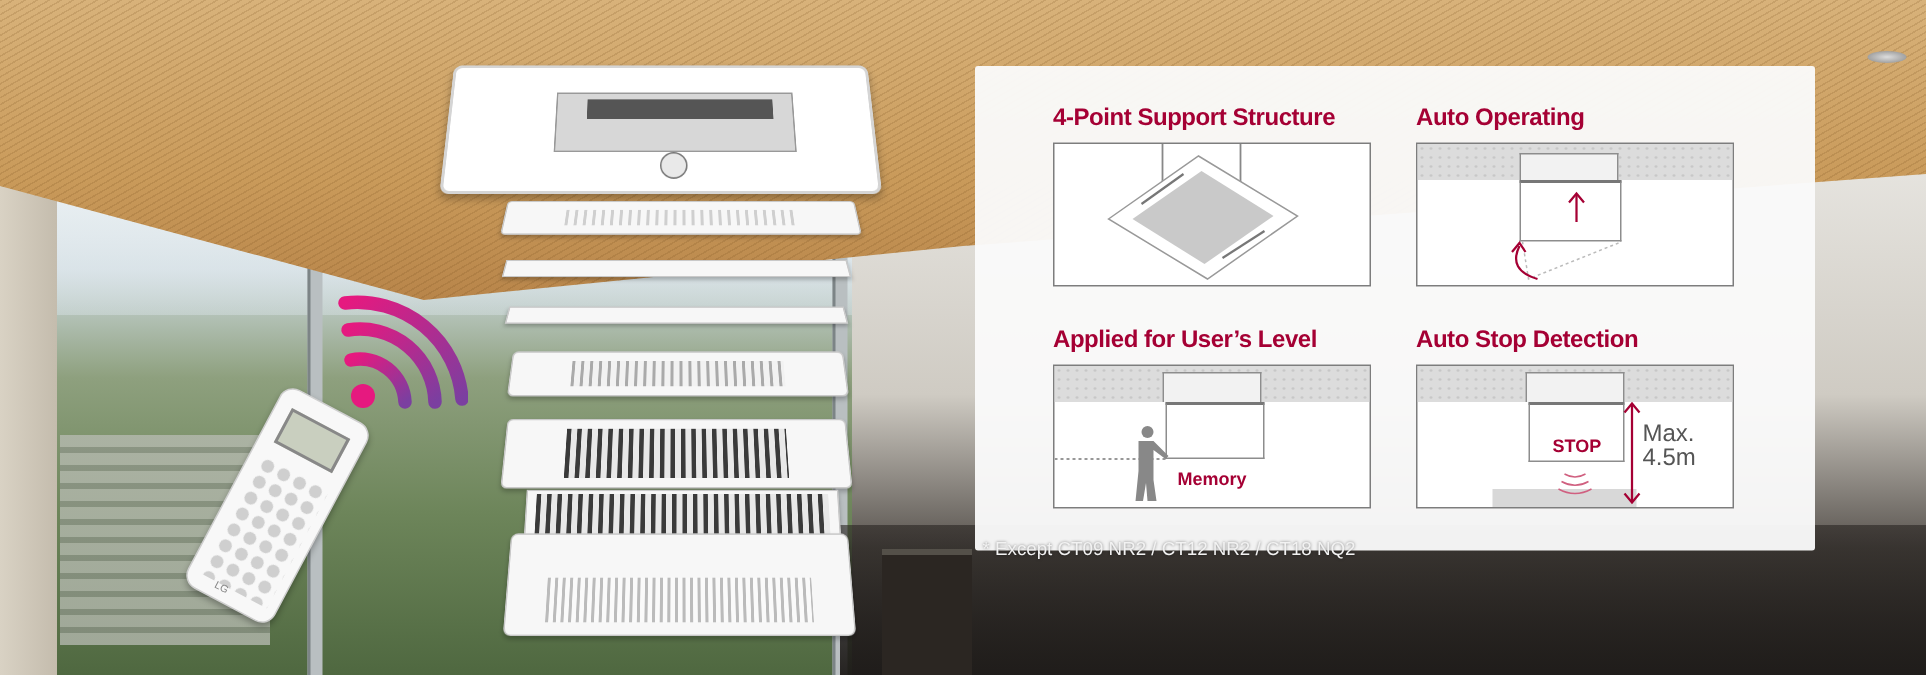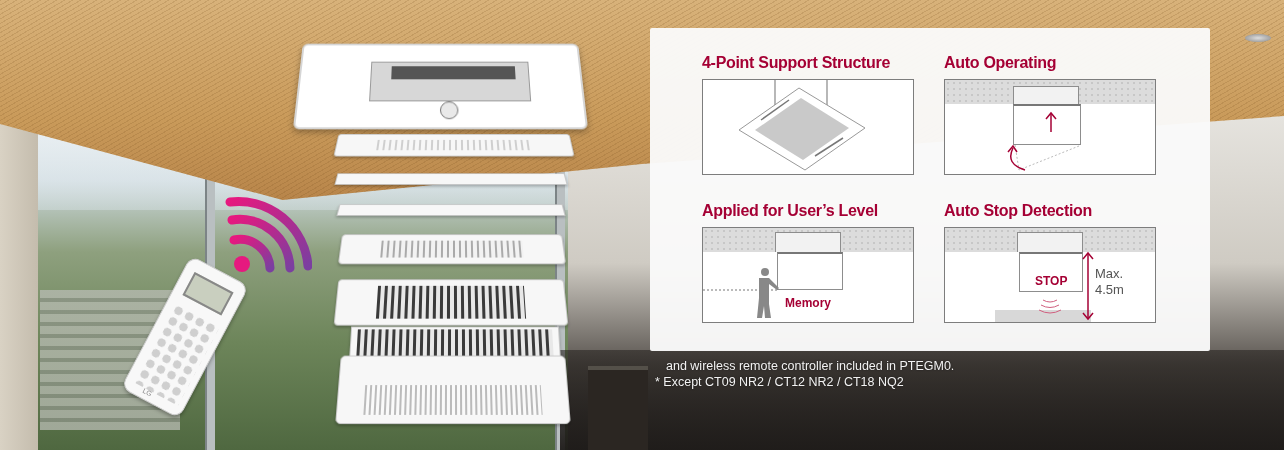--- a/index.html
+++ b/index.html
@@ -75,38 +75,38 @@
     background: #f8f8f8; border: 1px solid #cfcfcf; border-radius: 10px;
     transform: rotate(28deg); box-shadow: 1px 2px 4px rgba(0,0,0,.3);
   }
   .remote .lcd { position: absolute; left: 10px; top: 12px; width: 44px; height: 26px; background: #c9cfbf; border: 2px solid #888; }
   .remote .btns { position: absolute; left: 8px; top: 48px; width: 50px; height: 90px;
     background: radial-gradient(circle, #cfcfcf 0 4px, transparent 4.5px) 0 0/12px 12px; }
   .remote .logo { position: absolute; left: 20px; bottom: 4px; font-size: 7px; color: #888; }
 
   
   .panel {
-    position: absolute; left: 650px; top: 28px; width: 560px; height: 323px;
+    position: absolute; left: 650px; top: 44px; width: 560px; height: 323px;
     background: rgba(250,250,250,0.96); border-radius: 2px;
   }
   .feature { position: absolute; }
   .feature-title {
     position: absolute; left: 0; top: 0; white-space: nowrap;
     font-size: 16px; font-weight: bold; color: #a50034; letter-spacing: -0.3px;
   }
   .illus {
     position: absolute; left: 0; top: 25px; width: 212px; height: 96px;
     background: #fff; border: 1px solid #7d7d7d; overflow: hidden;
   }
   .ceil-band { position: absolute; left: 0; top: 0; width: 100%; height: 24px;
     background: radial-gradient(#c7c7c7 0.8px, transparent 1px) 0 0/6px 6px, #dcdcdc; }
   .cassette-top { position: absolute; height: 24px; background: #f2f2f2; border: 1px solid #8d8d8d; border-bottom: none; }
   .cassette-body { position: absolute; background: #fff; border: 1px solid #8d8d8d; border-top: 2px solid #777; }
   .illus-label { position: absolute; font-size: 12px; font-weight: bold; color: #a50034; text-align: right; }
-  .illus-note { position: absolute; font-size: 13px; color: #555; line-height: 16px; }
+  .illus-note { position: absolute; font-size: 16px; color: #555; line-height: 16px; }
 
   
   .notes { position: absolute; left: 655px; top: 358px; color: #f2f2f2; font-size: 12.5px; line-height: 16px; text-shadow: 0 0 2px rgba(0,0,0,.5); }
   .notes .indent { padding-left: 11px; }
 </style>
 </head>
 <body>
 
 <div class="scene">
   <div class="wall-right"></div>
@@ -233,15 +233,14 @@
       <div class="illus-label" style="left:90px; top:46px;">STOP</div>
       <div class="illus-note" style="left:150px; top:38px;">
         <div>Max.</div>
         <div>4.5m</div>
       </div>
     </div>
   </div>
 </div>
 
 <div class="notes">
-  <div class="indent">and wireless remote controller included in PTEGM0.</div>
   <div>* Except CT09 NR2 / CT12 NR2 / CT18 NQ2</div>
 </div>
 
 </body></html>

